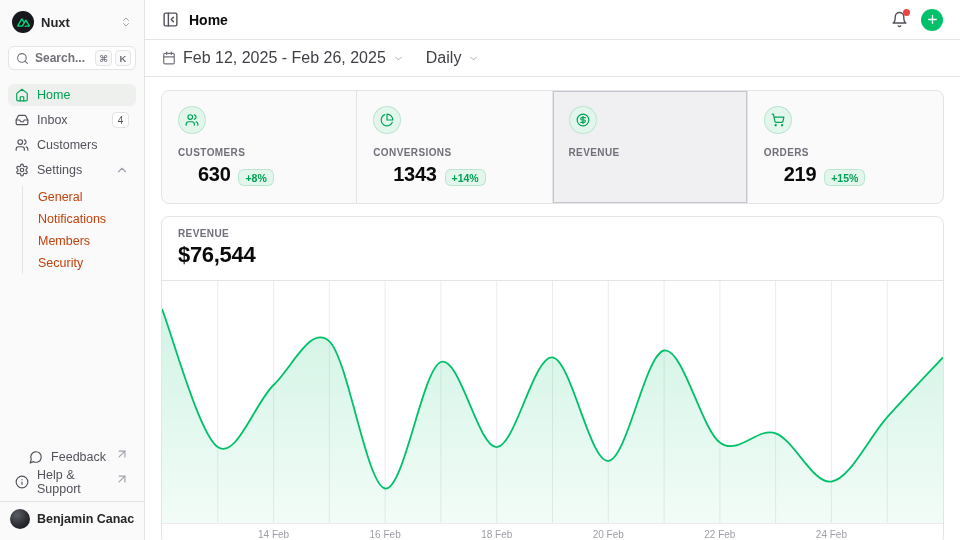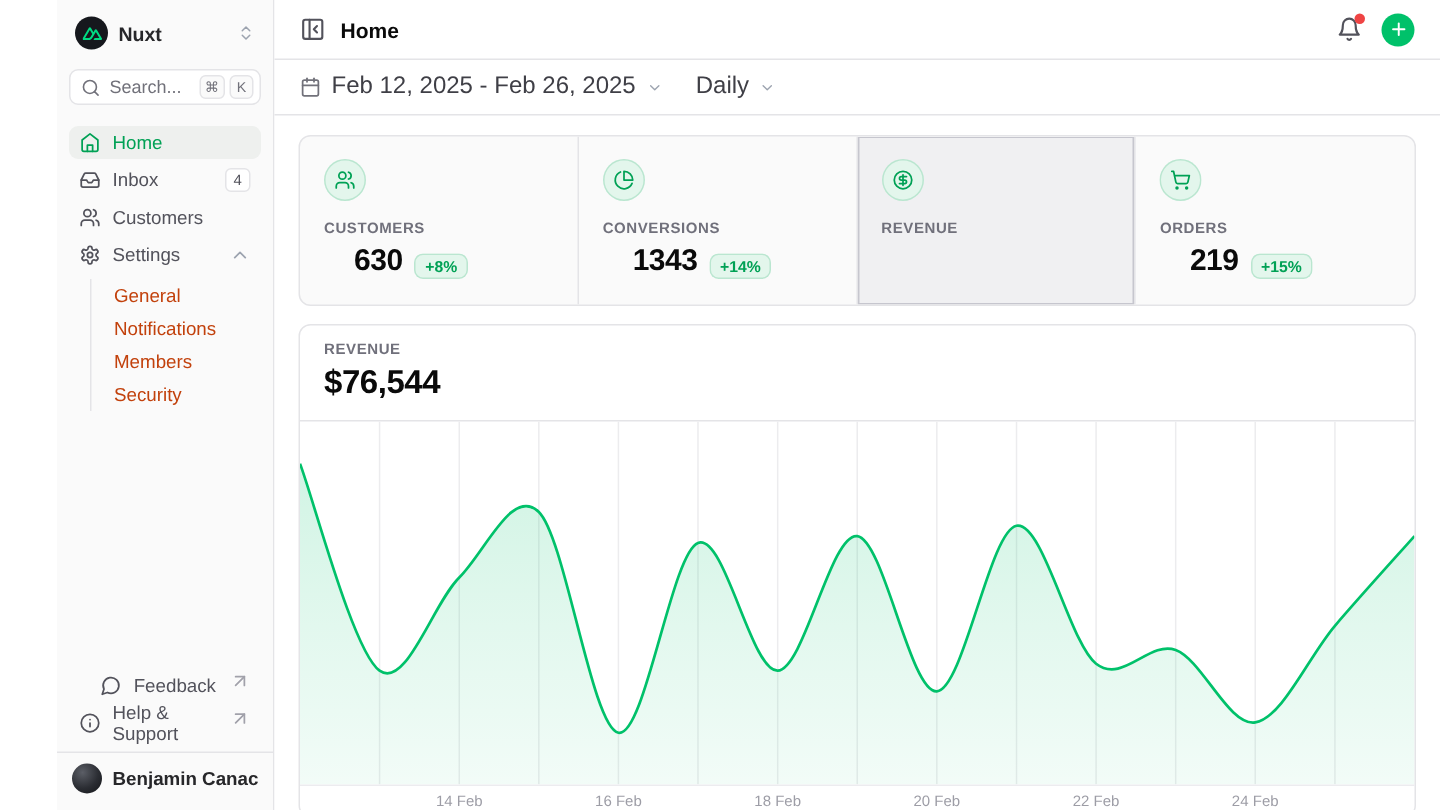--- a/index.html
+++ b/index.html
@@ -1,31 +1,31 @@
 <!DOCTYPE html>
 <html><head>
 <meta charset="utf-8">
 <style>
   * { box-sizing: border-box; margin: 0; padding: 0; }
   html,body { width:960px; height:540px; overflow:hidden; background:#fff;
     font-family:"Liberation Sans","DejaVu Sans",sans-serif; color:#18181b; }
-  .app { display:flex; width:960px; height:540px;padding-left:38px; }
+  .app { display:flex; width:960px; height:540px; }
 
   
   .sidebar { width:145px; flex:0 0 145px; background:#fafafa; border-right:1px solid #e4e4e7;
     display:flex; flex-direction:column; padding:8px; }
   .team-switcher { display:flex; align-items:center; gap:7px; padding:3px 4px; border-radius:6px; margin-bottom:10px; cursor:pointer; }
   .logo-circle { width:22px; height:22px; border-radius:50%; background:#16181d; display:flex; align-items:center; justify-content:center; flex:0 0 22px; }
   .logo-circle svg { width:13px; height:13px; }
   .team-name { font-size:13px; font-weight:700; color:#27272a; }
   .muted-ic { color:#9ca3af; margin-left:auto; }
   .ic { display:block; }
 
   .search-btn { height:24px; border:1px solid #e4e4e7; background:#fff; border-radius:6px;
-    display:flex; align-items:center; gap:6px; padding:0 4px 0 7px; color:#71717a; font-size:12px; cursor:pointer; margin-bottom:14px; }
+    display:flex; align-items:center; gap:6px; padding:0 4px 0 7px; color:#71717a; font-size:12px; cursor:pointer; margin-bottom:14px;font-weight:bold; }
   .search-btn .kbds { margin-left:auto; display:flex; gap:3px; }
   .kbd { min-width:16px; height:16px; padding:0 3px; border:1px solid #e4e4e7; background:#fafafa; border-radius:4px;
     font-size:9.5px; color:#71717a; display:flex; align-items:center; justify-content:center; }
 
   .nav { display:flex; flex-direction:column; gap:3px; }
   .nav-item { display:flex; align-items:center; gap:8px; height:22px; padding:0 7px; border-radius:6px;
     font-size:12.5px; font-weight:500; color:#52525b; cursor:pointer; }
   .nav-item .ic { width:14px; height:14px; flex:0 0 14px; }
   .nav-item.active { background:#eef0ee; color:#00a155; }
   .nav-item .trail { margin-left:auto; }

